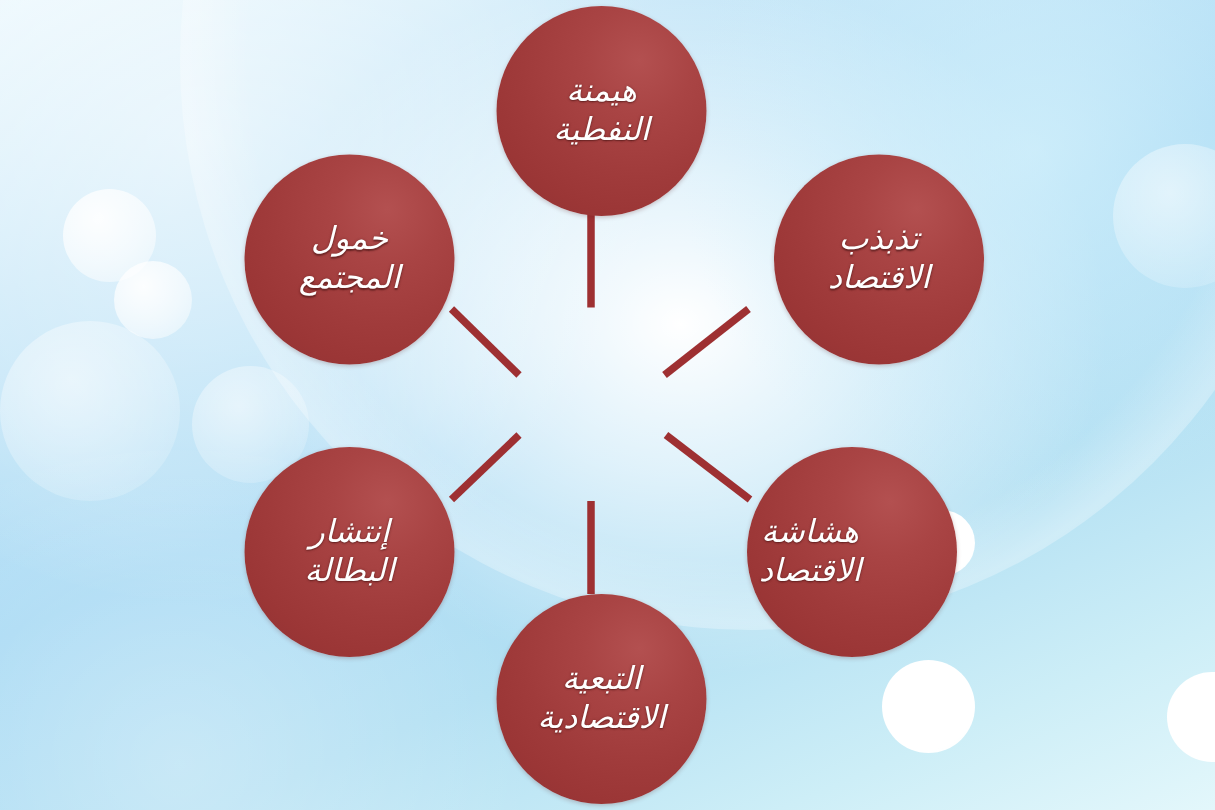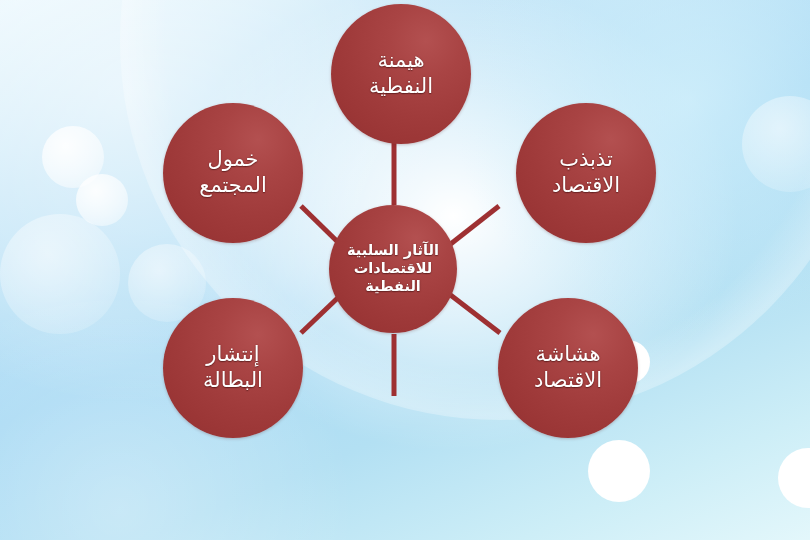--- a/index.html
+++ b/index.html
@@ -96,31 +96,31 @@
     box-shadow: 0 1px 3px rgba(90,30,30,0.25);
   }
   .node .label {
     display: block;
     line-height: 1.22;
     text-shadow: 0 1px 1px rgba(70,20,20,0.55), 0 0 2px rgba(70,20,20,0.35);
     padding: 0 8px;
     font-weight: 400;
   }
 
-  .node.outer { width: 140px; height: 140px; }
+  .node.outer { width: 140px; height: 140px; font-style: italic; }
   .node.outer .label { font-size: 21px; }
 
   .node.center { width: 128px; height: 128px; }
   .node.center .label { font-size: 14.5px; font-weight: 700; letter-spacing: 0.2px; }
 
   
   #node-center { left: 329px; top: 205px; }
   #node-top    { left: 331px; top: 4px;   }
   #node-tr     { left: 516px; top: 103px; }
-  #node-right  { left: 498px; top: 298px; }
+  #node-right  { left: 498px; top: 298px; justify-content: flex-end; }
   #node-bottom { left: 331px; top: 396px; }
   #node-bl     { left: 163px; top: 298px; }
   #node-tl     { left: 163px; top: 103px; }
 </style>
 </head>
 <body>
 
 <div id="canvas">
 
   <div class="bg-base"></div>
@@ -163,36 +163,35 @@
     </span>
   </div>
 
   <div class="node outer" id="node-right">
     <span class="label">
       <span>هشاشة</span><br>
       <span>الاقتصاد</span>
     </span>
   </div>
 
+  <div class="node outer" id="node-bottom">
+    <span class="label">
+      <span>التبعية</span><br>
+      <span>الاقتصادية</span>
+    </span>
+  </div>
 
   <div class="node outer" id="node-tl">
     <span class="label">
       <span>خمول</span><br>
       <span>المجتمع</span>
     </span>
   </div>
 
   <div class="node outer" id="node-bl">
     <span class="label">
       <span>إنتشار</span><br>
       <span>البطالة</span>
     </span>
   </div>
 
-  <div class="node center" id="node-center">
-    <span class="label">
-      <span>الآثار السلبية</span><br>
-      <span>للاقتصادات</span><br>
-      <span>النفطية</span>
-    </span>
-  </div>
 
 </div>
 
 </body></html>

